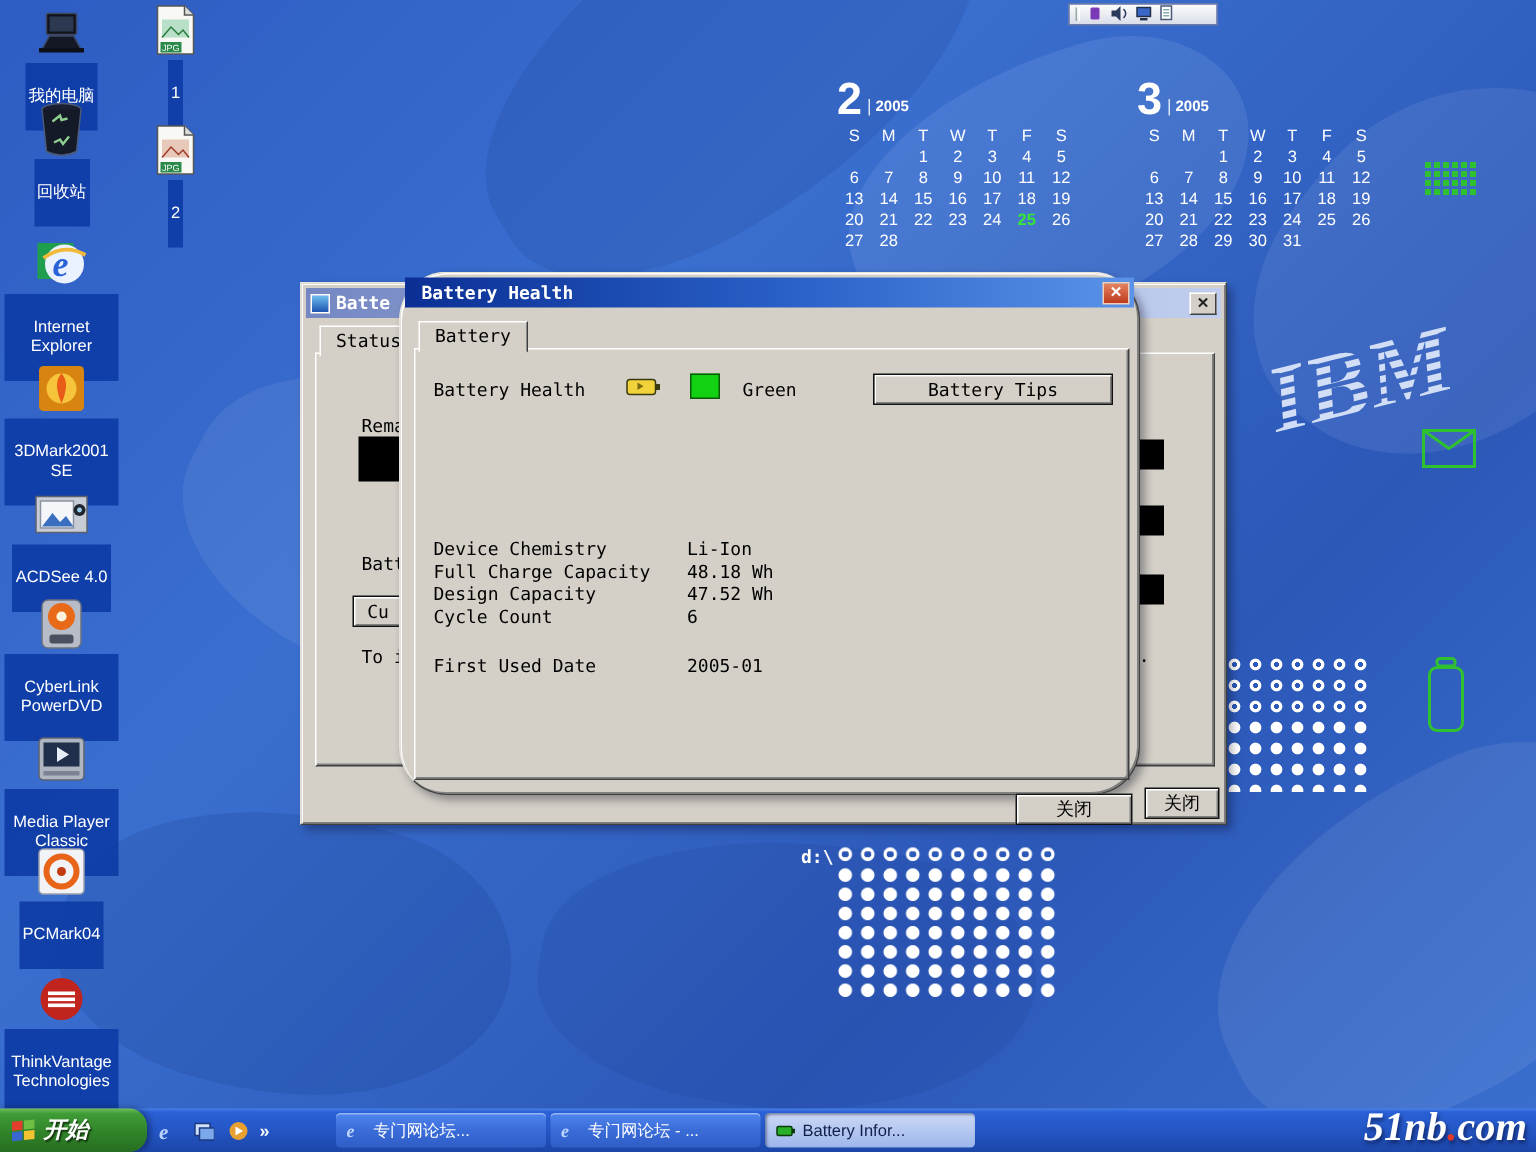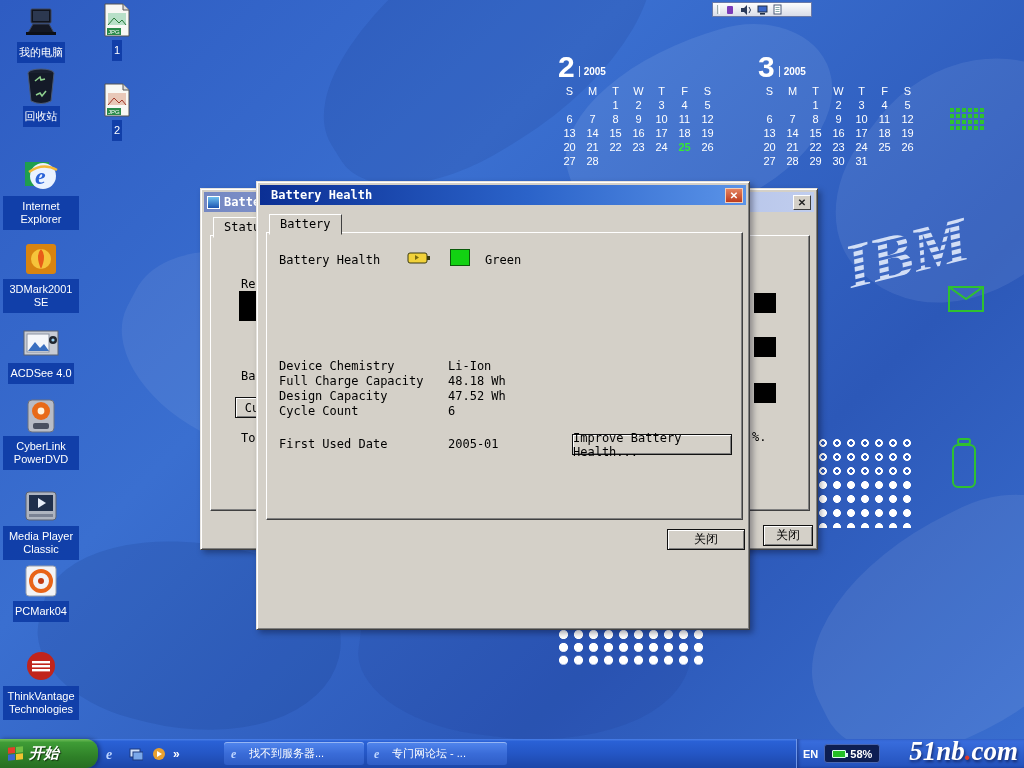--- a/index.html
+++ b/index.html
@@ -24,21 +24,21 @@
   .cal-month { font:bold 30px/26px "Liberation Sans", sans-serif; }
   .cal-year  { font:bold 10px "Liberation Sans", sans-serif; border-left:1px solid #dbe6fa; padding-left:4px; margin:12px 0 0 4px; }
   .cal-grid  { border-collapse:collapse; }
   .cal-grid th, .cal-grid td { width:23px; height:14px; text-align:center; font:11px "Liberation Sans", sans-serif; color:#fff; padding:0; font-weight:normal; }
   .cal-grid td.cal-hl { color:#35e835; font-weight:bold; }
 
   
   .deskicon { position:absolute; width:78px; text-align:center; cursor:default; }
   .deskicon .ico { width:38px; height:36px; margin:0 auto; display:flex; align-items:center; justify-content:center; }
   .deskicon .lbl { display:inline-block; background:rgba(14,60,166,.92); color:#fff;
-                   font:11px/13px "Liberation Sans", sans-serif; padding:4px 2px; margin-top:2px; max-width:76px; }
+                   font:11px/13px "Liberation Sans", sans-serif; padding:16px 2px; margin-top:2px; max-width:76px; }
 
   
   .win { position:absolute; background:#d4d0c8; border:1px solid;
          border-color:#e6e3de #404040 #404040 #e6e3de;
          box-shadow: inset 1px 1px 0 #fff, inset -1px -1px 0 #808080, 3px 3px 6px rgba(0,0,20,.35); }
   .titlebar { position:absolute; left:3px; right:3px; top:3px; height:20px; display:flex; align-items:center;
               padding:0 3px; background:linear-gradient(90deg,#0b2f94,#2b63c9 55%,#5a93e8);
               color:#fff; font:bold 12px "DejaVu Sans Mono", monospace; }
   .titlebar.inactive { background:linear-gradient(90deg,#7487c2,#a9b9e2 60%,#c0cdee); }
   .tbicon { width:13px; height:13px; background:linear-gradient(#6fc0f0,#1c54b0); border:1px solid #fff; margin-right:4px; }
@@ -449,52 +449,52 @@
   <div class="fldlabel" style="left:40px;top:180px;">Batte</div>
   <div class="btn" style="left:34px;top:208px;width:34px;height:21px;">Cu</div>
   <div class="fldlabel" style="left:40px;top:242px;">To i</div>
   <div class="blackbox" style="left:553px;top:104px;width:22px;height:20px;"></div>
   <div class="blackbox" style="left:553px;top:148px;width:22px;height:20px;"></div>
   <div class="blackbox" style="left:553px;top:194px;width:22px;height:20px;"></div>
   <div class="fldlabel" style="left:551px;top:241px;">%.</div>
   <div class="btn" style="left:562px;top:336px;width:50px;height:21px;">关闭</div>
 </div>
 
-<div class="win" style="left:256px;top:181px;width:494px;height:449px;z-index:20;">
+<div class="win" style="left:266px;top:181px;width:494px;height:349px;z-index:20;border-radius:32px;">
   <div class="titlebar">
     <span style="margin-left:8px;">Battery Health</span>
     <span class="xbtn red">✕</span>
   </div>
   <div class="tab" style="left:12px;top:32px;">Battery</div>
   <div class="panel" style="left:9px;top:50px;width:477px;height:288px;">
     <div class="fldlabel" style="left:12px;top:20px;">Battery Health</div>
 
     <div class="abs" style="left:140px;top:18px;">
       <svg width="24" height="14" viewBox="0 0 24 14">
           <rect x="1" y="2" width="19" height="10" rx="2" fill="#f2d23a" stroke="#3a3a10"></rect>
           <rect x="20" y="5" width="3" height="4" fill="#3a3a10"></rect>
           <path d="M8,4 l4,2.5 l-4,2.5" fill="#7a6a10"></path>
         </svg>
     </div>
     <div class="abs" style="left:183px;top:16px;width:20px;height:17px;background:#12d112;border:1px solid #0a5a0a;"></div>
     <div class="fldlabel" style="left:218px;top:20px;">Green</div>
+    <div class="btn" style="left:305px;top:16px;width:160px;height:21px;">Battery Tips</div>
 
 
     <div class="fldlabel" style="left:12px;top:126px;">Device Chemistry</div>
     <div class="fldvalue" style="left:181px;top:126px;text-align:center;">Li-Ion</div>
     <div class="fldlabel" style="left:12px;top:141px;">Full Charge Capacity</div>
     <div class="fldvalue" style="left:181px;top:141px;">48.18 Wh</div>
     <div class="fldlabel" style="left:12px;top:156px;">Design Capacity</div>
     <div class="fldvalue" style="left:181px;top:156px;">47.52 Wh</div>
     <div class="fldlabel" style="left:12px;top:171px;">Cycle Count</div>
     <div class="fldvalue" style="left:181px;top:171px;">6</div>
 
     <div class="fldlabel" style="left:12px;top:204px;text-align:center;">First Used Date</div>
     <div class="fldvalue" style="left:181px;top:204px;">2005-01</div>
-    <div class="btn" style="left:305px;top:201px;width:160px;height:21px;">Improve Battery Health...</div>
   </div>
   <div class="btn" style="left:410px;top:347px;width:78px;height:21px;">关闭</div>
 </div>
 
 <div id="traytoolbar">
   <span class="grip"></span>
   <span><svg width="10" height="10" viewBox="0 0 10 10">
         <rect x="2" y="1" width="6" height="8" rx="1" fill="#7a3ab8"></rect>
       </svg></span>
   <span><svg width="12" height="10" viewBox="0 0 12 10">
@@ -543,35 +543,37 @@
       </span>
     <span style="font:bold 12px 'Liberation Sans',sans-serif;color:#fff;">»</span>
   </div>
   <div class="tasks">
     <div class="taskbtn">
       <span class="ticon">
           <svg width="13" height="13" viewBox="0 0 13 13">
             <text x="0" y="11" font-size="12" font-weight="bold" font-style="italic" fill="#bcd4ff" font-family="Liberation Serif, serif">e</text>
           </svg>
         </span>
-      <span>找不到服务器...</span>
+      <span>专门网论坛...</span>
     </div>
     <div class="taskbtn">
       <span class="ticon">
           <svg width="13" height="13" viewBox="0 0 13 13">
             <text x="0" y="11" font-size="12" font-weight="bold" font-style="italic" fill="#bcd4ff" font-family="Liberation Serif, serif">e</text>
           </svg>
         </span>
       <span>专门网论坛 - ...</span>
     </div>
-  </div>
-  <div id="tray">
-    <span class="lang">EN</span>
-    <span class="battpill">
-      <span class="battglyph"></span>
-      <span>58%</span>
-    </span>
+    <div class="taskbtn active">
+      <span class="ticon">
+          <svg width="14" height="10" viewBox="0 0 14 10">
+            <rect x="1" y="2" width="10" height="6" rx="1" fill="#28b028" stroke="#0a3a0a"></rect>
+            <rect x="11" y="3.5" width="2" height="3" fill="#0a3a0a"></rect>
+          </svg>
+        </span>
+      <span>Battery Infor...</span>
+    </div>
   </div>
 </div>
 
 <div id="watermark">
   <span>51nb</span><span class="dot">.</span><span>com</span>
 </div>
 
 </body></html>

